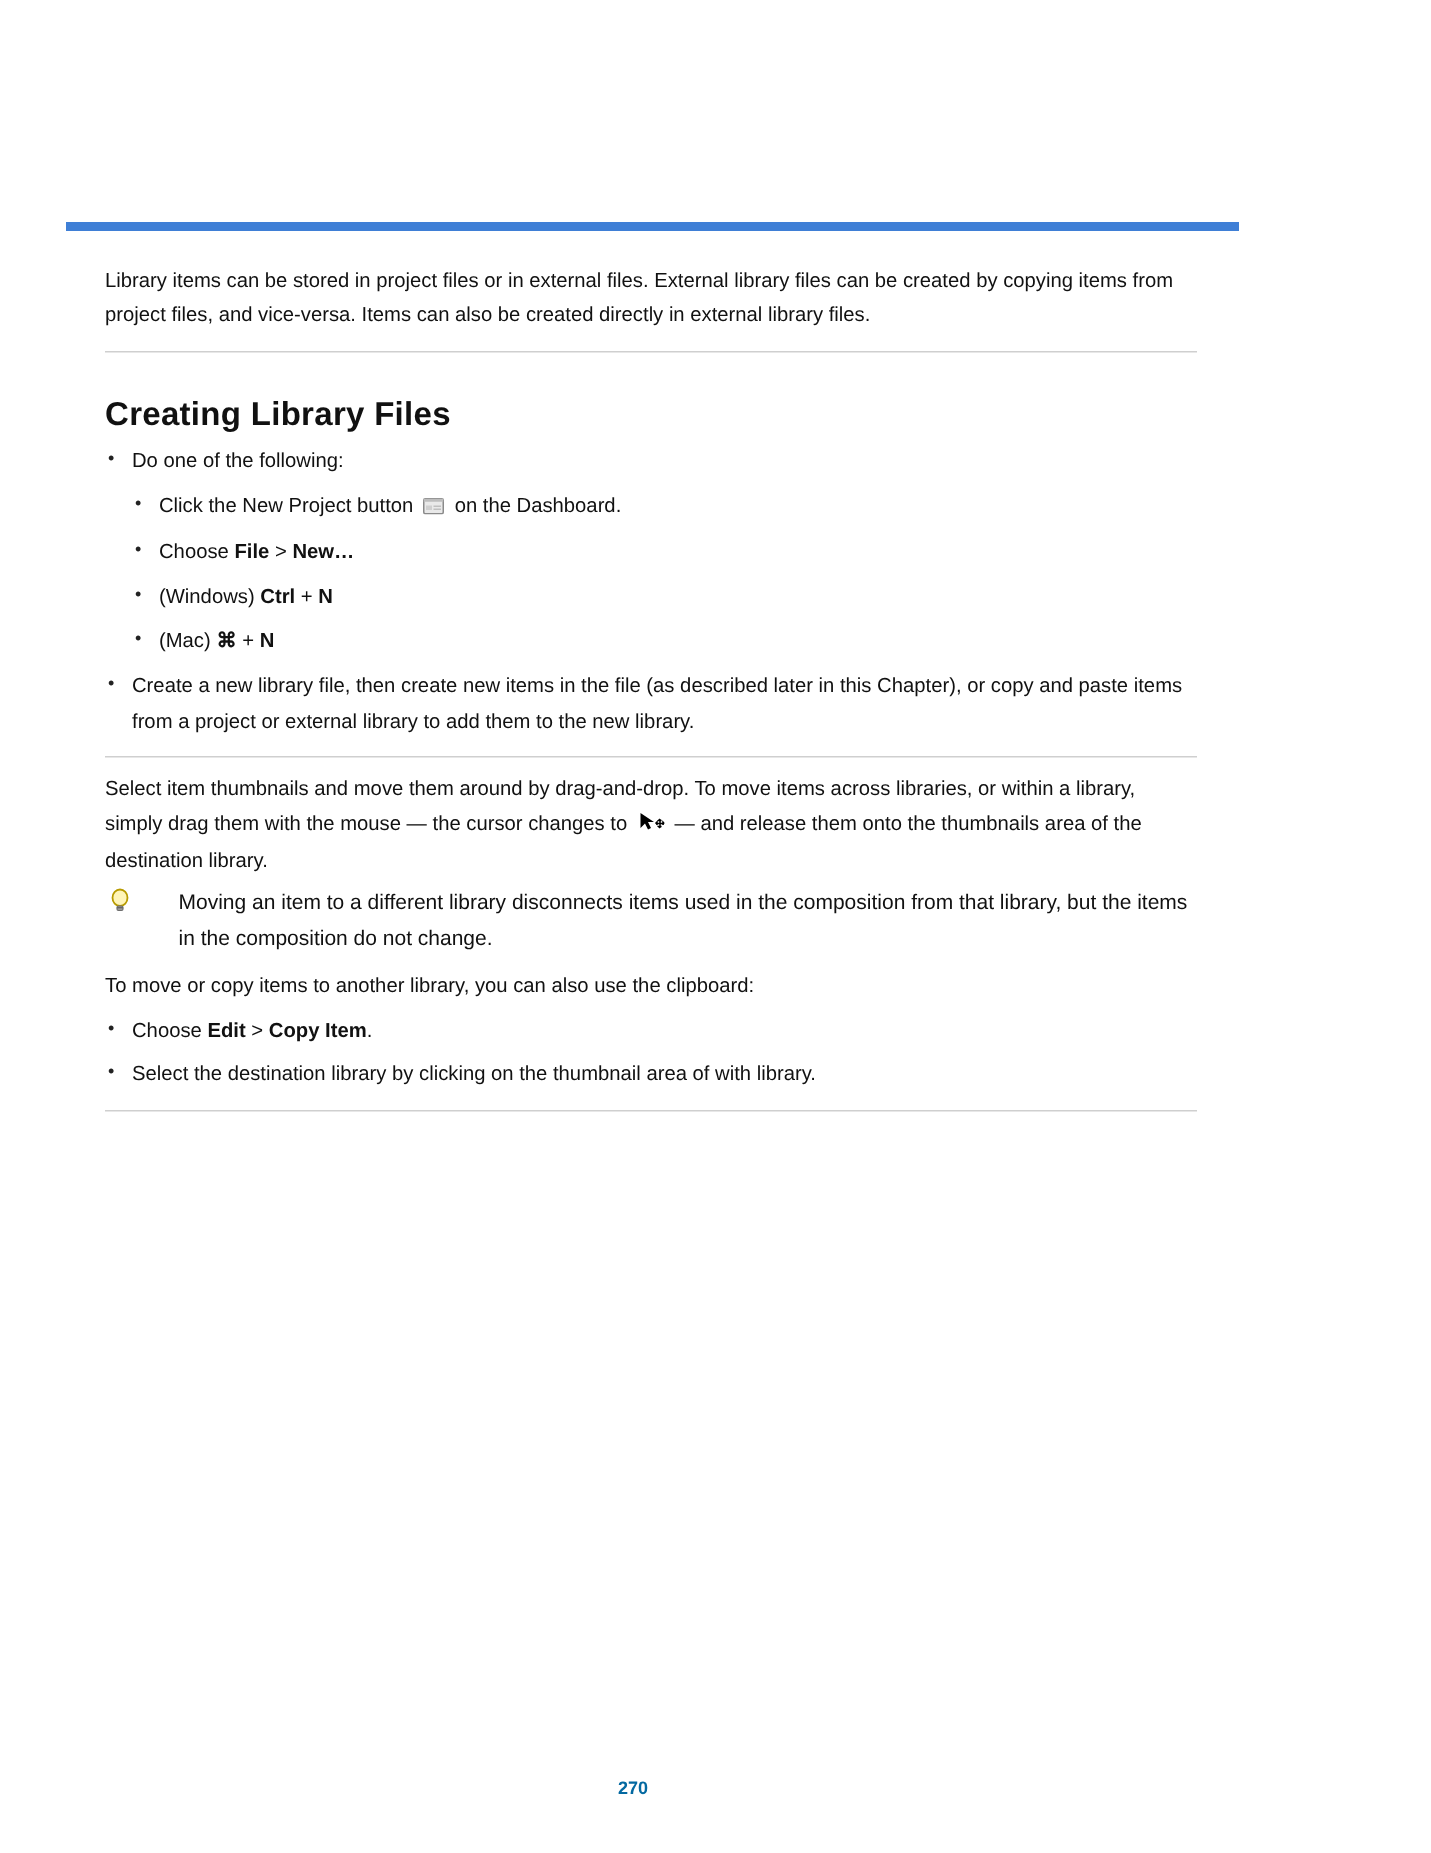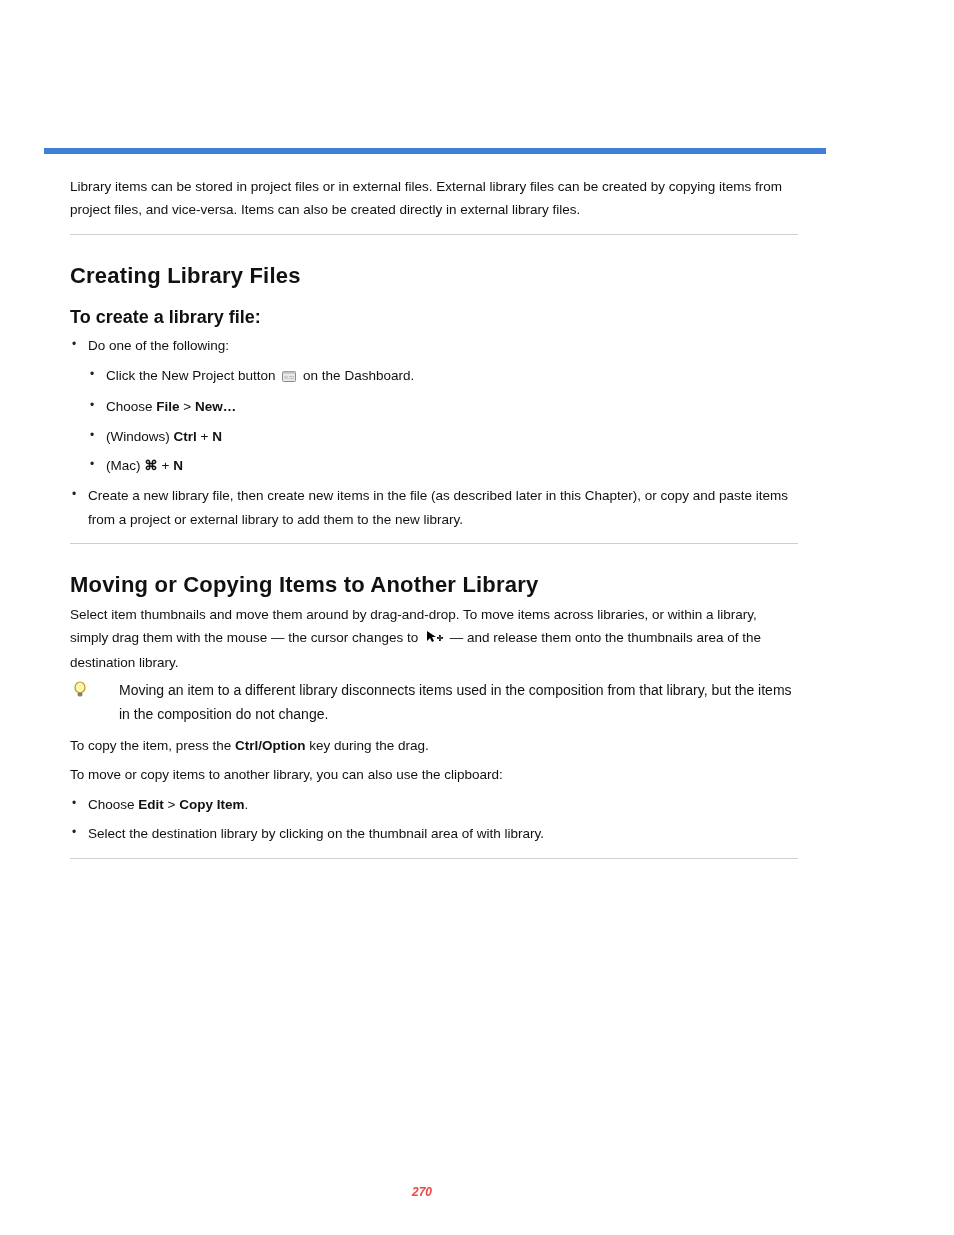--- a/index.html
+++ b/index.html
@@ -119,40 +119,38 @@
     margin-left: 21px;
   }
   .page-num {
     position: absolute;
     bottom: 36px;
     left: 0;
     right: 0;
     text-align: center;
     font-size: 12px;
     font-weight: 700;
-    color: #ef4444;
-    font-style: italic;
+    color: #0369a1;
   }
   b { font-weight: 700; }
 </style>
 </head>
 <body>
 
 <div class="page">
   <div class="rule"></div>
 
   <div class="content">
 
     <p class="lead">Library items can be stored in project files or in external files. External library files can be created by copying items from project files, and vice-versa. Items can also be created directly in external library files.</p>
 
     <div class="hr"></div>
 
     <div class="section-head">Creating Library Files</div>
 
-    <div class="step">To create a library file:</div>
 
     <ul class="bullets lv1">
       <li>
         <span>Do one of the following:</span>
         <ul class="sub lv2">
           <li>
             <span>Click the New Project button </span>
             <span class="inline-icon" title="new-project">
               <svg width="14" height="12" viewBox="0 0 14 12">
                 <rect x="0.5" y="1.5" width="13" height="10" rx="1" fill="#e9e9e9" stroke="#8a8a8a"></rect>
@@ -175,21 +173,20 @@
           </li>
         </ul>
       </li>
       <li>
         <span>Create a new library file, then create new items in the file (as described later in this Chapter), or copy and paste items from a project or external library to add them to the new library.</span>
       </li>
     </ul>
 
     <div class="hr"></div>
 
-    <div class="section-head">Moving or Copying Items to Another Library</div>
 
     <p class="lead">
       <span>Select item thumbnails and move them around by drag-and-drop. To move items across libraries, or within a library, simply drag them with the mouse — the cursor changes to </span>
       <span class="inline-icon" title="move-cursor">
         <svg width="18" height="14" viewBox="0 0 18 14">
           <polygon points="2,1 2,11 5,8 7,12 9,11 7,7 11,7" fill="#000"></polygon>
           <g stroke="#000" stroke-width="1">
             <line x1="13" y1="8" x2="17" y2="8"></line>
             <line x1="15" y1="6" x2="15" y2="10"></line>
             <polyline points="12,8 13,7 13,9" fill="#000"></polyline>
@@ -206,23 +203,20 @@
       <span class="inline-icon" title="lightbulb">
         <svg width="14" height="18" viewBox="0 0 14 18">
           <ellipse cx="7" cy="6.5" rx="5" ry="5.5" fill="#fff5b8" stroke="#b89b00" stroke-width="1.2"></ellipse>
           <rect x="5" y="12" width="4" height="3" rx="1" fill="#9b9b9b" stroke="#6e6e6e" stroke-width="0.8"></rect>
           <line x1="5.2" y1="13.2" x2="8.8" y2="13.2" stroke="#555" stroke-width="0.7"></line>
         </svg>
       </span>
       <span class="txt">Moving an item to a different library disconnects items used in the composition from that library, but the items in the composition do not change.</span>
     </div>
 
-    <p class="lead">
-      <span>To copy the item, press the </span><b>Ctrl/Option</b><span> key during the drag.</span>
-    </p>
 
     <p class="lead">To move or copy items to another library, you can also use the clipboard:</p>
 
     <ul class="sub lv2">
       <li>
         <span>Choose </span><b>Edit</b><span> &gt; </span><b>Copy Item</b><span>.</span>
       </li>
       <li>
         <span>Select the destination library by clicking on the thumbnail area of with library.</span>
       </li>

